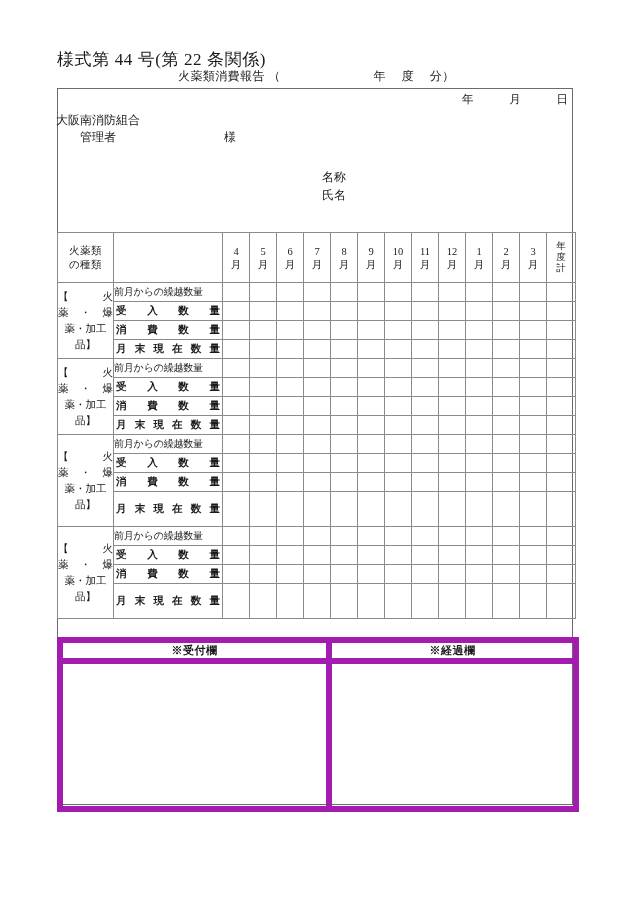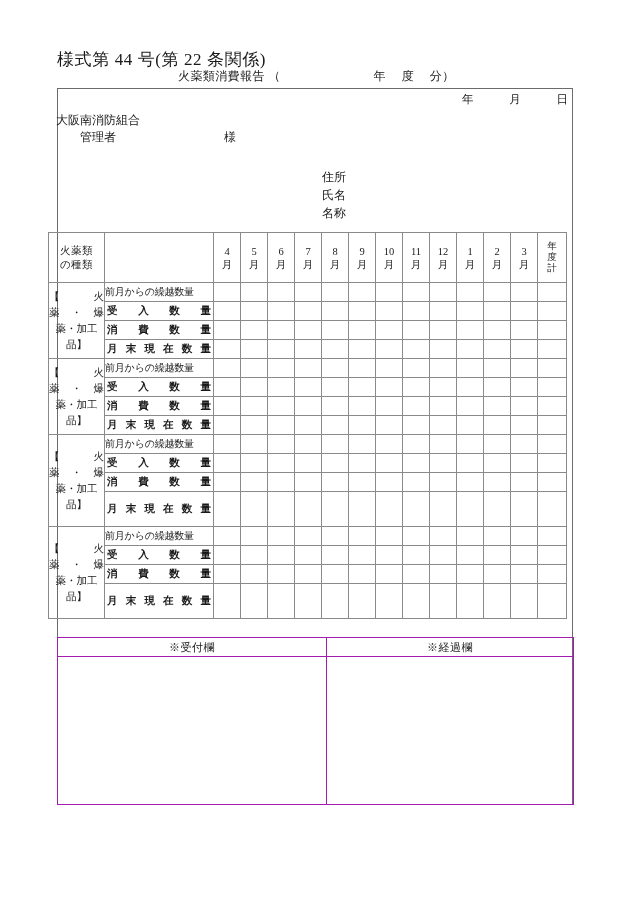--- a/index.html
+++ b/index.html
@@ -92,21 +92,21 @@
   }
   #applicant .tel-close {
     position: absolute;
     left: 220px;
     top: 0;
   }
 
   
   #main-table {
     position: absolute;
-    left: 48px;
+    left: 57px;
     top: 232px;
     width: 516px;
     border-collapse: collapse;
     table-layout: fixed;
     font-size: 10px;
   }
   #main-table td, #main-table th {
     border: 1px solid #8a8a8a;
     padding: 0;
     font-weight: normal;
@@ -176,23 +176,24 @@
   #footer-table {
     position: absolute;
     left: 57px;
     top: 637px;
     width: 516px;
     border-collapse: collapse;
     table-layout: fixed;
     font-size: 11px;
   }
   #footer-table td {
-    border: 1px solid #a21caf;
+    border: 6px solid #a21caf;
     padding: 0;
     box-sizing: border-box;
+    font-weight: bold;
   }
   #footer-table .note-head {
     height: 19px;
     text-align: center;
     letter-spacing: 0.5px;
   }
   #footer-table .note-body { height: 148px; }
   .fcol-left  { width: 269px; }
   .fcol-right { width: 247px; }
 </style>
@@ -223,23 +224,22 @@
 
 <div id="addressee">
   <span>大阪南消防組合</span>
   <span class="l2">
     <span>管理者</span>
     <span class="sama">様</span>
   </span>
 </div>
 
 <div id="applicant">
-  <div>住所</div>
+  <div>名称</div>
   <div>氏名</div>
-  <div>名称</div>
 </div>
 
 <table id="main-table">
   <colgroup>
     <col class="col-type">
     <col class="col-label">
     <col class="col-month">
       <col class="col-month">
       <col class="col-month">
     <col class="col-month">

